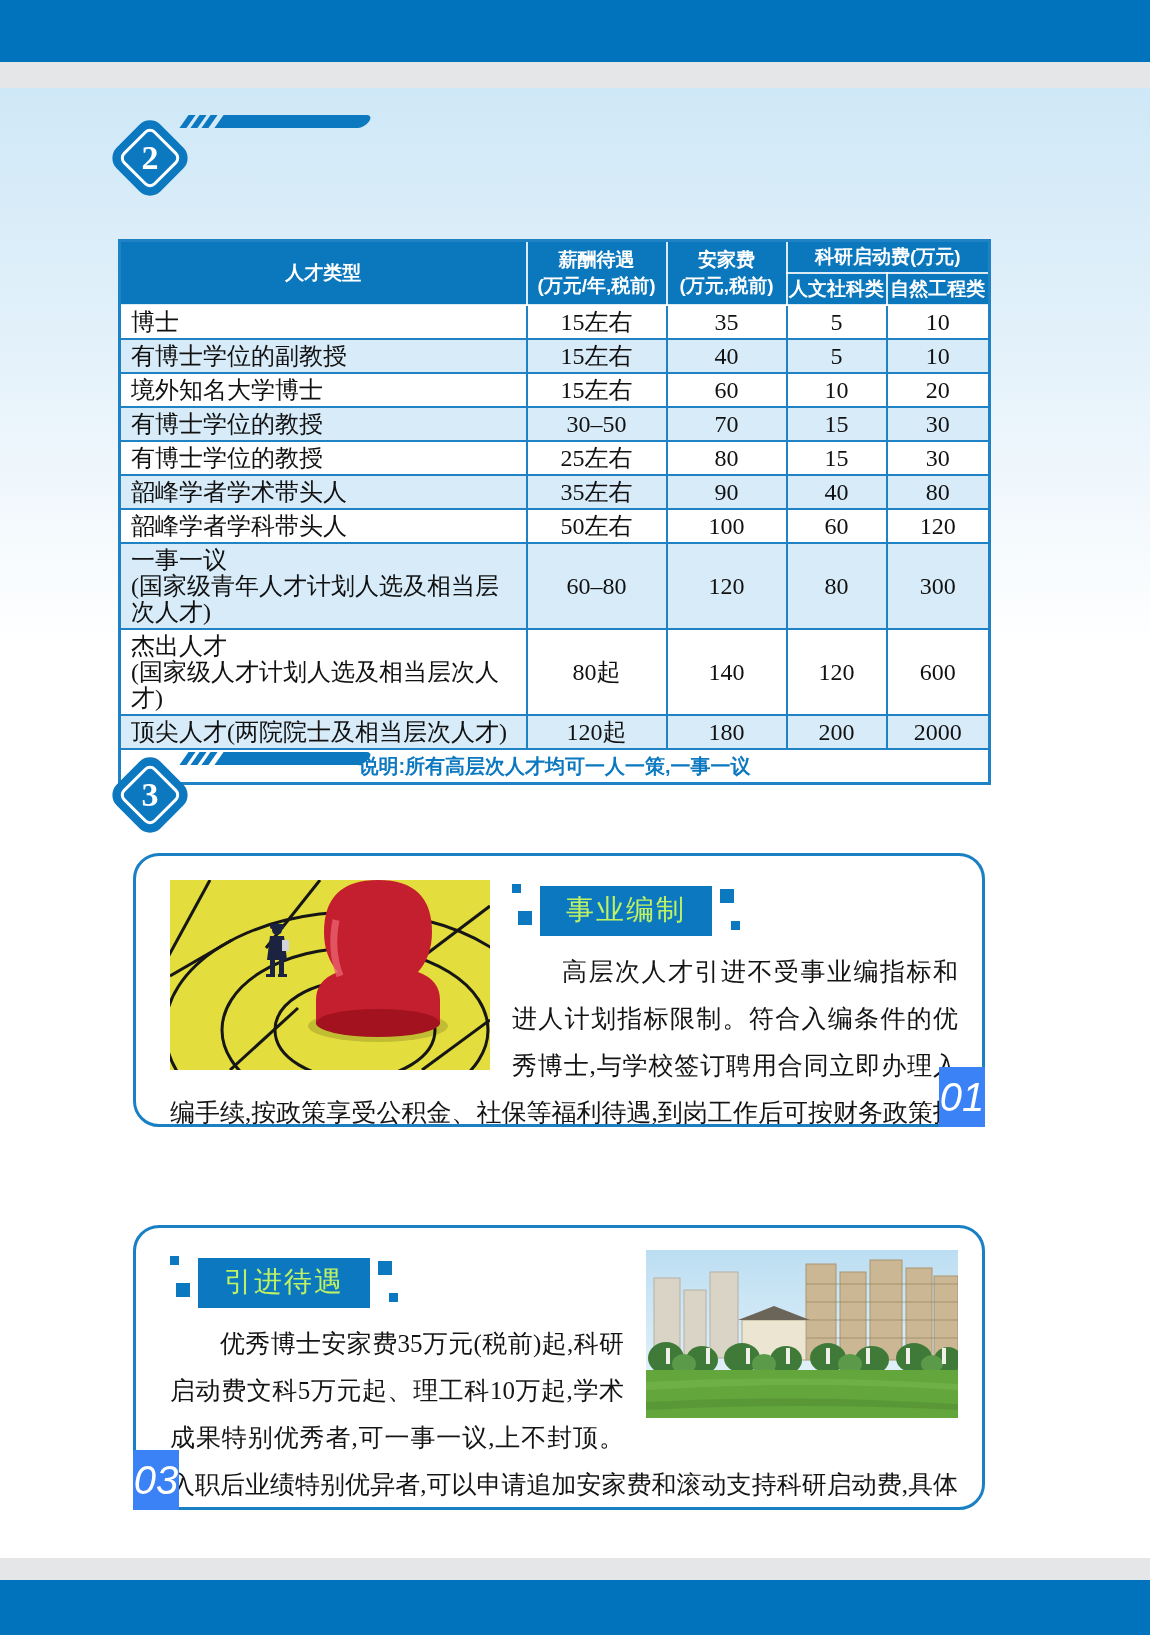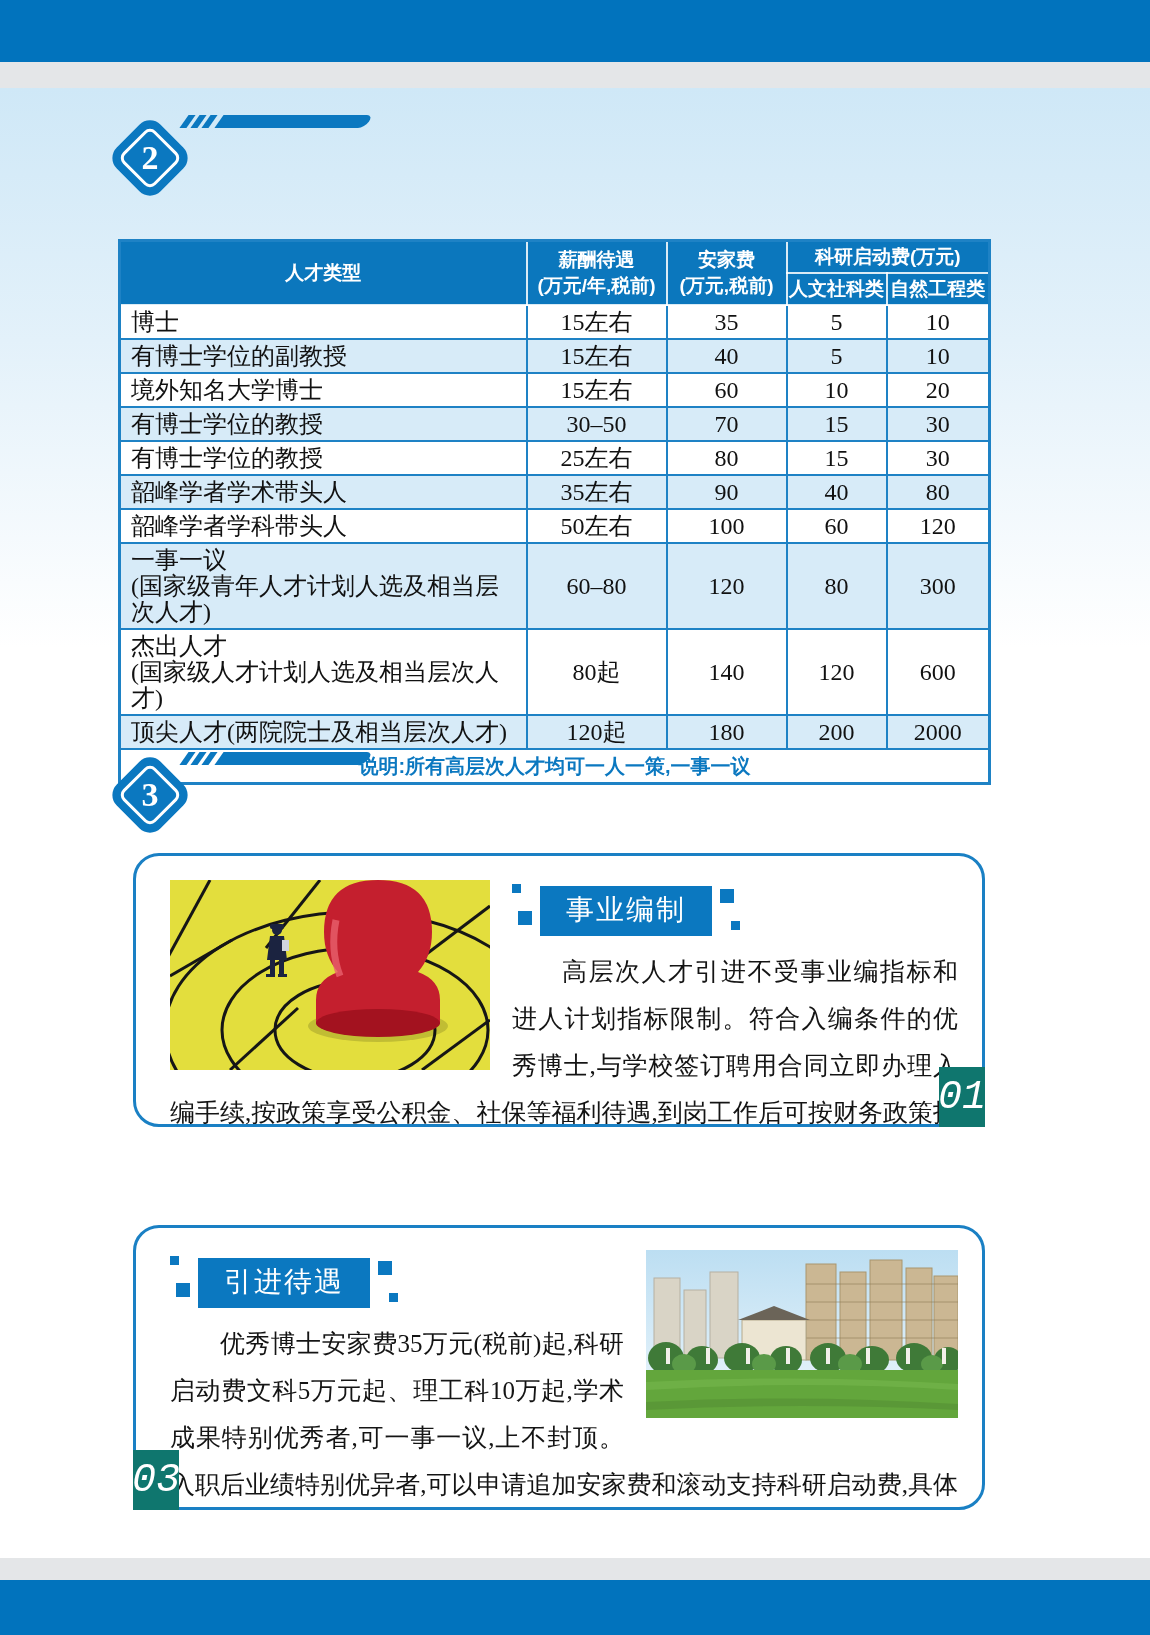--- a/index.html
+++ b/index.html
@@ -54,33 +54,33 @@
 
   
   .card { position:absolute; left:133px; width:852px; background:#fff;
           border:3px solid #1a80c4; border-radius:26px; }
   #card1 { top:853px;  height:274px; }
   #card2 { top:1225px; height:285px; }
   .card-inner { padding:20px 24px 14px 34px; overflow:hidden; height:100%; }
   .fig { border:0; display:block; }
   .fig-left  { float:left;  width:320px; height:190px; margin:4px 22px 8px 0; }
   .fig-right { float:right; width:312px; height:168px; margin:2px 0 12px 22px; }
-  .card-badge { position:relative; display:inline-block; background:#0b78c0; color:#ffffff;
+  .card-badge { position:relative; display:inline-block; background:#0b78c0; color:#bef264;
           font-family:Liberation Serif, serif; font-size:28px; letter-spacing:2px;
           padding:5px 26px 7px; margin:10px 12px 0 28px; }
   .deco { position:absolute; width:20px; height:46px; top:-2px; }
   .deco::before { content:""; position:absolute; top:0; left:0; width:9px; height:9px; background:#0b78c0; }
   .deco::after  { content:""; position:absolute; bottom:5px; right:0; width:14px; height:14px; background:#0b78c0; }
   .deco-l { left:-28px; }
   .deco-r { right:-28px; transform:scale(-1,-1); }
   .card p { font-size:25px; line-height:47px; text-align:justify; text-indent:2em;
           color:#141414; margin-top:12px; }
-  .num-badge { position:absolute; width:46px; height:60px; background:#0f766e; color:#fff;
+  .num-badge { position:absolute; width:46px; height:60px; background:#3b82f6; color:#fff;
           display:flex; align-items:center; justify-content:center;
-          font-style:italic; font-size:40px; font-family:Liberation Mono, monospace; z-index:5; }
+          font-style:italic; font-size:40px; font-family:Liberation Sans, sans-serif; z-index:5; }
   #card1 .num-badge { right:-3px; bottom:-3px; }
   #card2 .num-badge { left:-3px;  bottom:-3px; }
 </style>
 </head>
 <body>
 
 <div class="page">
 
   <div class="top-bar"></div>
   <div class="top-gray"></div>

